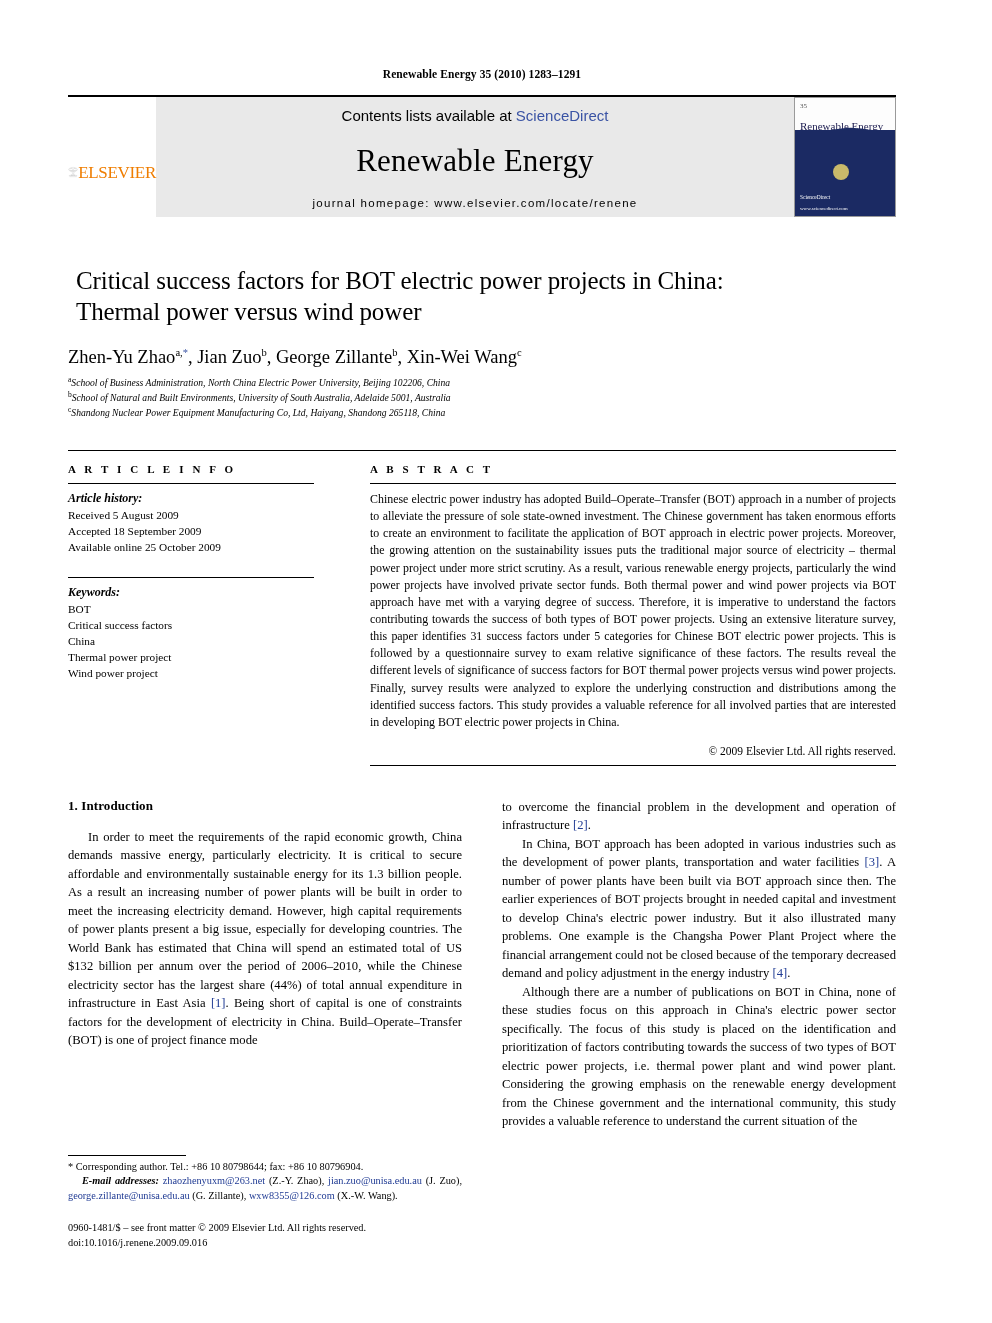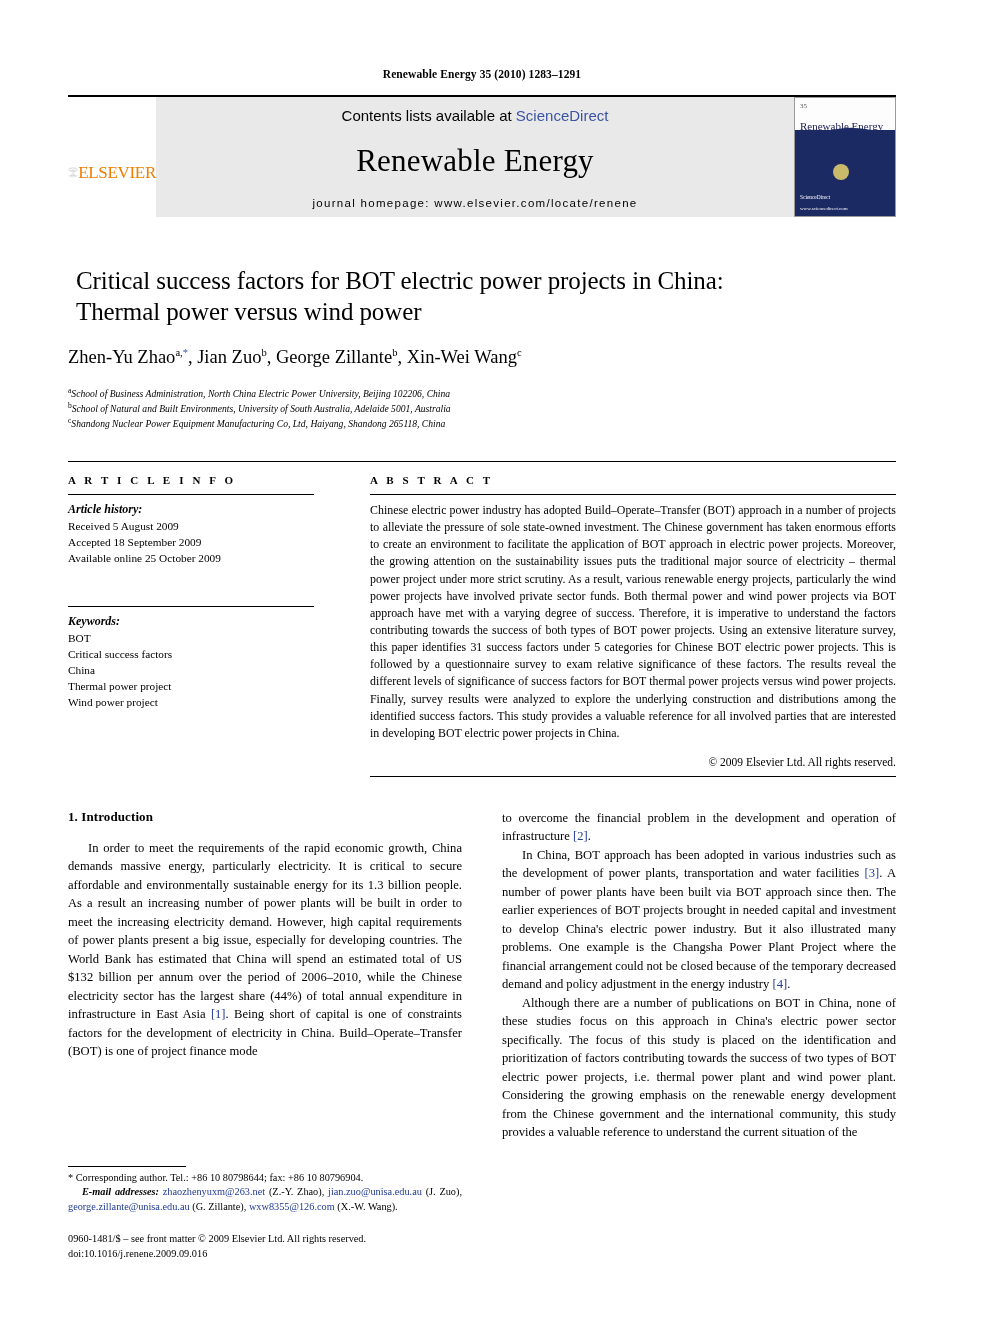--- a/index.html
+++ b/index.html
@@ -110,21 +110,21 @@
     letter-spacing: -0.1px;
   }
   .authors {
     margin-top: 18px;
     font-size: 18.5px;
     line-height: 1.2;
   }
   .authors sup { font-size: 10.5px; }
   .authors sup.lnk { color: #3a53a4; }
   .affils {
-    margin-top: 18px;
+    margin-top: 7px;
     font-size: 9.6px;
     font-style: italic;
     line-height: 1.45;
   }
   .affils sup { font-style: normal; font-size: 7.5px; }
 
   
   .info-abstract {
     margin: 30px 68px 0 68px;
     border-top: 1.6px solid #000;
@@ -153,21 +153,21 @@
   .info-title {
     font-size: 12px;
     font-style: italic;
     font-weight: bold;
     margin-bottom: 1px;
   }
   .info-list {
     font-size: 11.3px;
     line-height: 1.42;
   }
-  .kw-block { margin-top: 40px; }
+  .kw-block { margin-top: 22px; }
   .abstract-text {
     font-size: 11.9px;
     line-height: 1.44;
     text-align: justify;
     hyphens: none;
   }
   .abstract-copy {
     margin-top: 14px;
     text-align: right;
     font-size: 11.5px;

